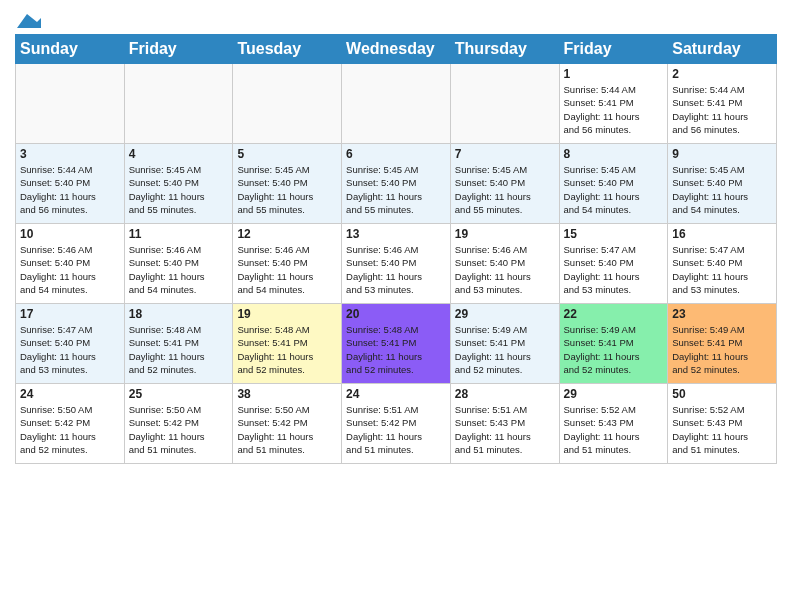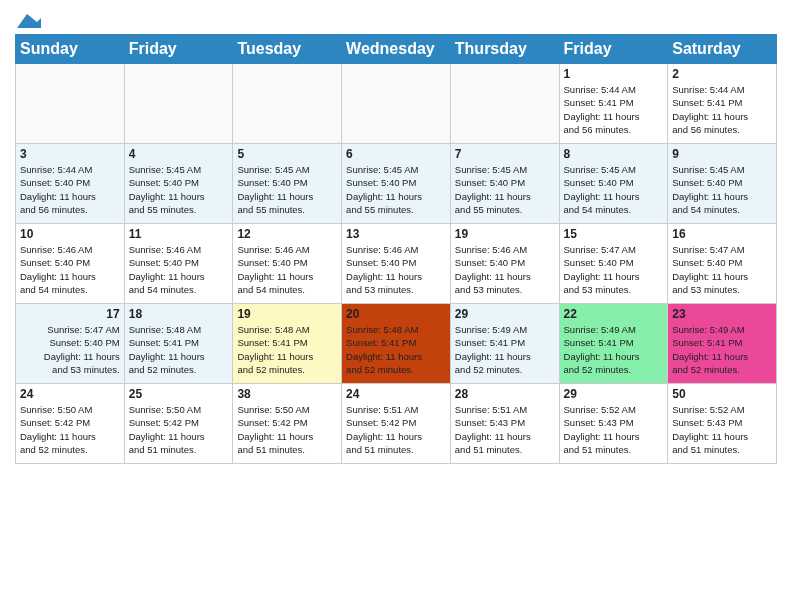--- a/index.html
+++ b/index.html
@@ -241,63 +241,63 @@
         </td>
         <td>
           <span class="day-number">16</span>
           <div class="cell-text" style="white-space: pre-line;">Sunrise: 5:47 AM
 Sunset: 5:40 PM
 Daylight: 11 hours
 and 53 minutes.</div>
         </td>
       </tr>
       <tr>
-        <td style="background: rgb(234, 244, 251); text-align: right;">
+        <td style="background: rgb(234, 244, 251);">
           <span class="day-number">17</span>
           <div class="cell-text" style="white-space: pre-line;">Sunrise: 5:47 AM
 Sunset: 5:40 PM
 Daylight: 11 hours
 and 53 minutes.</div>
         </td>
         <td style="background: rgb(234, 244, 251);">
           <span class="day-number">18</span>
           <div class="cell-text" style="white-space: pre-line;">Sunrise: 5:48 AM
 Sunset: 5:41 PM
 Daylight: 11 hours
 and 52 minutes.</div>
         </td>
         <td style="background: #fef9c3;">
           <span class="day-number">19</span>
           <div class="cell-text" style="white-space: pre-line;">Sunrise: 5:48 AM
 Sunset: 5:41 PM
 Daylight: 11 hours
 and 52 minutes.</div>
         </td>
-        <td style="background: #c2410c;">
+        <td style="background: #8b5cf6;">
           <span class="day-number">20</span>
           <div class="cell-text" style="white-space: pre-line;">Sunrise: 5:48 AM
 Sunset: 5:41 PM
 Daylight: 11 hours
 and 52 minutes.</div>
         </td>
         <td style="background: rgb(234, 244, 251);">
           <span class="day-number">29</span>
           <div class="cell-text" style="white-space: pre-line;">Sunrise: 5:49 AM
 Sunset: 5:41 PM
 Daylight: 11 hours
 and 52 minutes.</div>
         </td>
         <td style="background: #86efac;">
           <span class="day-number">22</span>
           <div class="cell-text" style="white-space: pre-line;">Sunrise: 5:49 AM
 Sunset: 5:41 PM
 Daylight: 11 hours
 and 52 minutes.</div>
         </td>
-        <td style="background: #ec4899; margin-top: 48px;">
+        <td style="background: #fdba74; margin-top: 48px;">
           <span class="day-number">23</span>
           <div class="cell-text" style="white-space: pre-line;">Sunrise: 5:49 AM
 Sunset: 5:41 PM
 Daylight: 11 hours
 and 52 minutes.</div>
         </td>
       </tr>
       <tr>
         <td>
           <span class="day-number">24</span>

